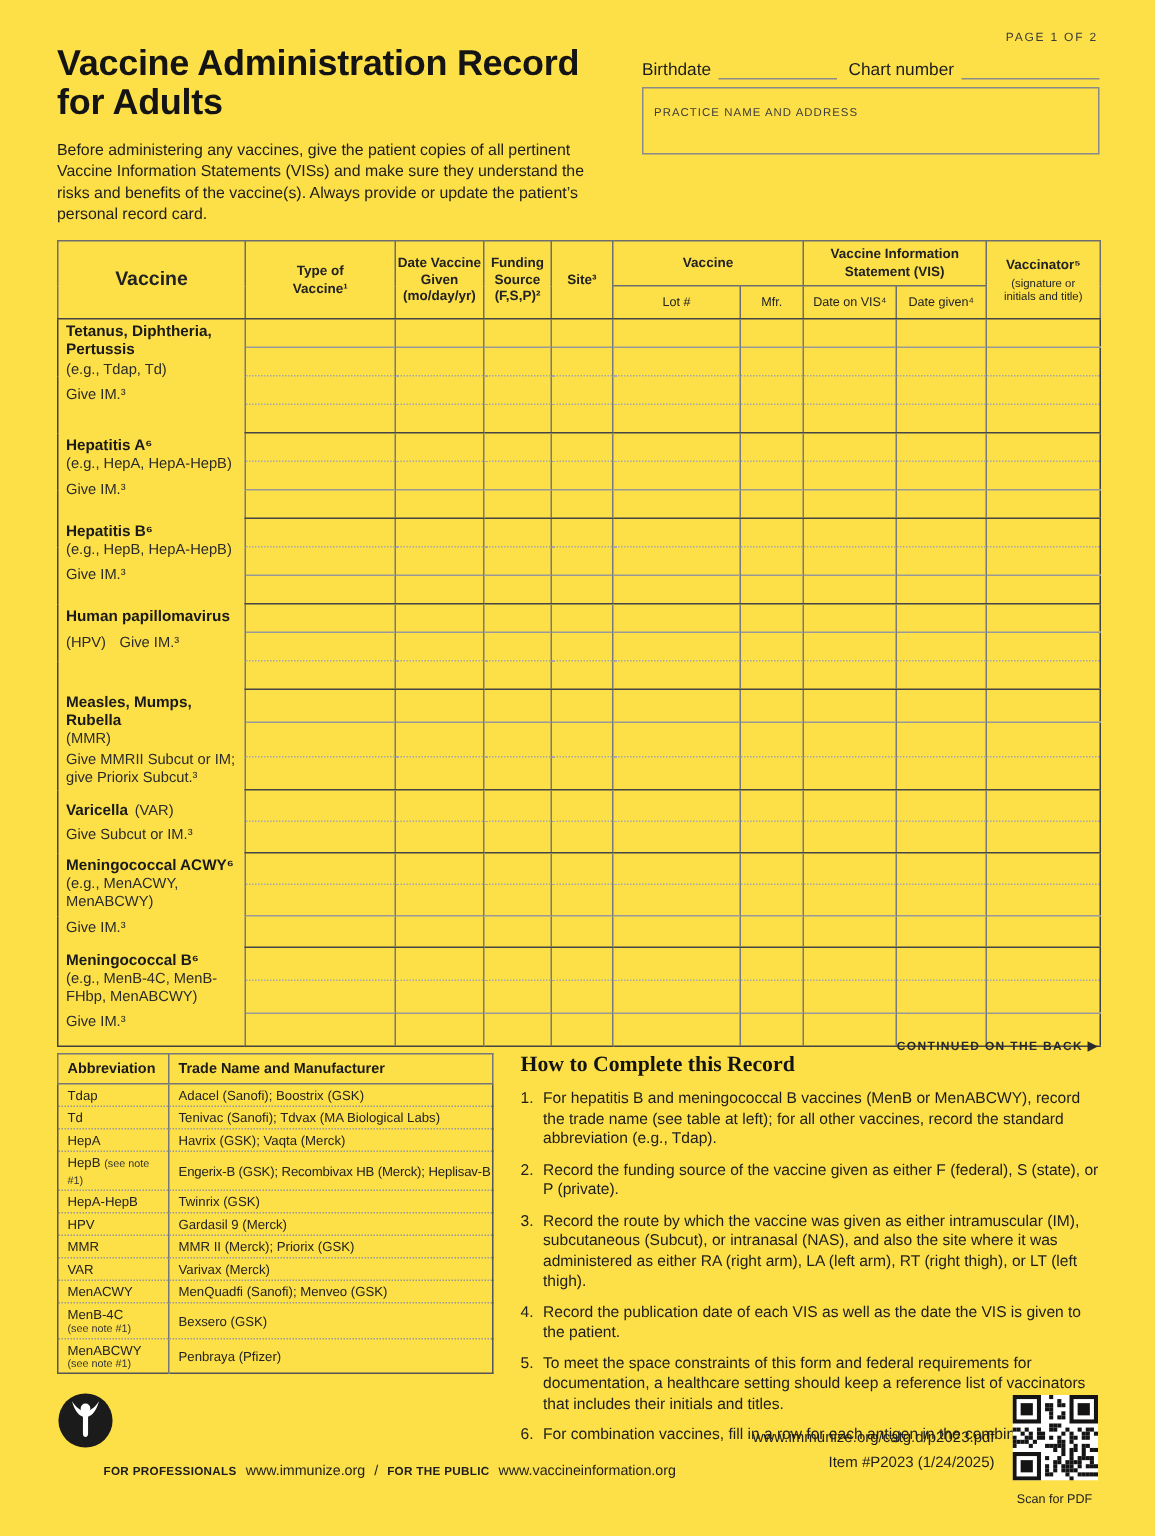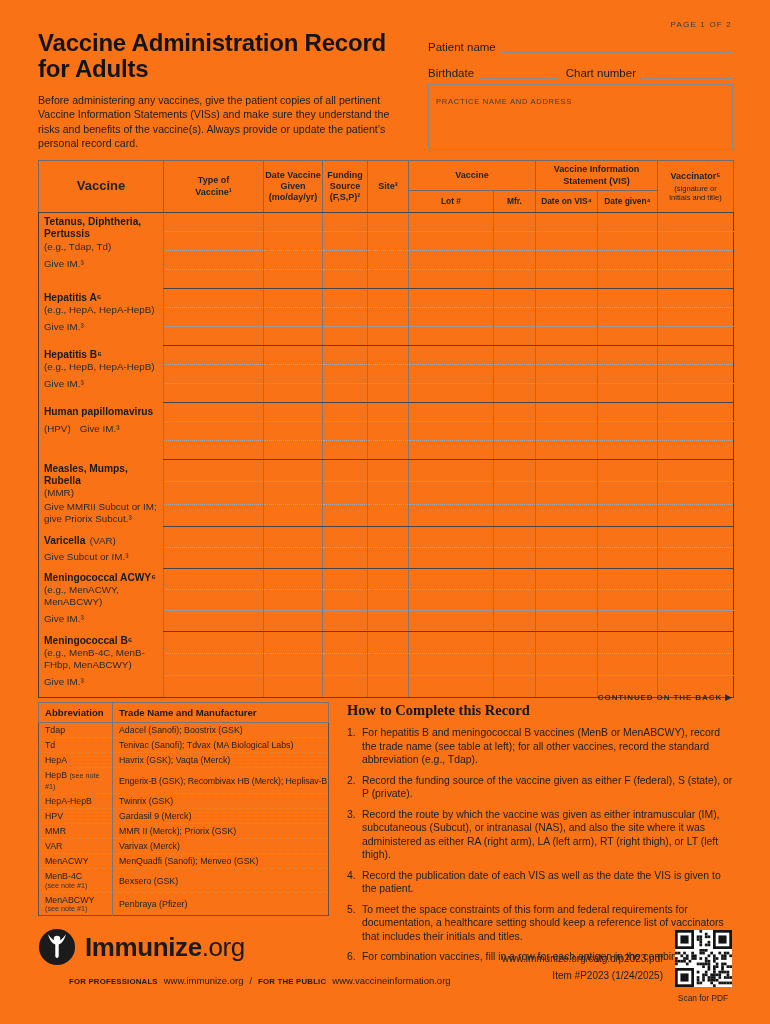--- a/index.html
+++ b/index.html
@@ -1,45 +1,45 @@
 <!DOCTYPE html>
 <html><head>
 <meta charset="utf-8">
 <style>
   * { margin:0; padding:0; box-sizing:border-box; }
   html,body { background:#ffffff; }
   body {
     width:770px; height:1024px; position:relative; overflow:hidden;
     font-family:"Liberation Sans","DejaVu Sans",sans-serif; color:#1c1c1c;
   }
-  .page { position:absolute; inset:0; background:#f97316; }
+  .page { position:absolute; inset:0; background:#fde047; }
 
   
   .page-num { position:absolute; top:20px; right:38px; font-size:8px; letter-spacing:1.2px; color:#3a3a3a; }
   .top-left { position:absolute; left:38px; top:30px; width:382px; }
   .doc-title { font-size:24px; line-height:1.1; font-weight:700; color:#141414; letter-spacing:-0.2px; }
   .intro { margin-top:10px; font-size:10.6px; line-height:1.36; color:#1d1d1d; width:374px; }
 
   .top-right { position:absolute; left:428px; top:32px; width:305px; }
   .fline { display:flex; align-items:flex-end; font-size:11.5px; color:#1d1d1d; height:21px; margin-bottom:5px; }
   .rule { flex:1; border-bottom:1px solid #8c8c8c; margin-left:5px; height:14px; }
   .rule.fixed { flex:0 0 92px; }
   .flabel2 { margin-left:8px; }
-  .practice-box { margin-top:3px; height:66px; border:1px solid #8a8a8a; padding:5px 7px; }
+  .practice-box { margin-top:3px; height:45px; border:1px solid #8a8a8a; padding:5px 7px; }
   .practice-box .pb-label { font-size:7.6px; letter-spacing:0.7px; color:#3c3c3c; }
 
   
   table.vax { position:absolute; left:38px; top:160px; width:695px; border-collapse:collapse; table-layout:fixed;
               border:1.5px solid #404040; }
   table.vax th { border:1px solid #6e6e6e; border-bottom:1.5px solid #454545;
                  font-size:9px; font-weight:700; text-align:center; vertical-align:middle;
                  white-space:pre-line; line-height:1.25; color:#222; padding:1px; }
   table.vax th.h-vaccine { font-size:13px; }
   table.vax th.group { border-bottom:1px solid #6e6e6e; }
-  table.vax tr.subhead th { font-size:8.4px; font-weight:700; height:22px; }
+  table.vax tr.subhead th { font-size:8.4px; font-weight:400; height:22px; }
   table.vax tr.tophead th { height:30px; }
   .vac-sub { display:block; font-size:7.6px; font-weight:400; line-height:1.2; margin-top:1px; white-space:pre-line; }
 
   table.vax td { border-left:1px solid #7a7a7a; }
   table.vax td.name-cell { vertical-align:top; padding:3px 4px 2px 5px; border-left:none;margin-top:48px; }
   table.vax tr.block-end td { border-bottom:1.5px solid #454545; }
   table.vax td.sep-solid { border-top:1px solid #999; }
   table.vax td.sep-dotted { border-top:1px dotted #a8a8a8; }
   .v-name { display:block; font-weight:700; font-size:10.2px; line-height:1.22; color:#1a1a1a; }
   .v-name.inline, .v-detail.inline, .v-route.inline { display:inline; }
@@ -88,24 +88,20 @@
 <div class="page">
 
   <div class="page-num">PAGE 1 OF 2</div>
 
   <div class="top-left">
     <h1 class="doc-title"><span>Vaccine Administration Record</span><br><span>for Adults</span></h1>
     <p class="intro">Before administering any vaccines, give the patient copies of all pertinent Vaccine Information Statements (VISs) and make sure they understand the risks and benefits of the vaccine(s). Always provide or update the patient’s personal record card.</p>
   </div>
 
   <div class="top-right">
-    <div class="fline">
-      <span>Patient name</span>
-      <span class="rule"></span>
-    </div>
     <div class="fline">
       <span>Birthdate</span>
       <span class="rule"></span>
       <span class="flabel2">Chart number</span>
       <span class="rule fixed"></span>
     </div>
     <div class="practice-box">
       <span class="pb-label">PRACTICE NAME AND ADDRESS</span>
     </div>
   </div>
@@ -544,21 +540,20 @@
       </div>
   </div>
 
   <div class="footer">
     <div class="logo-row">
       <svg width="38" height="38" viewBox="0 0 40 40">
         <circle cx="20" cy="20" r="19" fill="#1b1b1b"></circle>
         <circle cx="20" cy="11.5" r="3.4" fill="#ffffff"></circle>
         <path fill="#ffffff" d="M10.5 6.5 C12.5 13.5 15.5 16.5 18.2 17.3 L18.2 29.5 C18.2 32.2 21.8 32.2 21.8 29.5 L21.8 17.3 C24.5 16.5 27.5 13.5 29.5 6.5 C26.5 11 23.2 13.4 20 13.4 C16.8 13.4 13.5 11 10.5 6.5 Z"></path>
       </svg>
-      <div class="brand"><span class="b1">Immunize</span><span class="b2">.org</span></div>
     </div>
     <div class="links">
       <span class="lab">FOR PROFESSIONALS</span>
       <span>www.immunize.org</span>
       <span>/</span>
       <span class="lab">FOR THE PUBLIC</span>
       <span>www.vaccineinformation.org</span>
     </div>
     <div class="f-right">
       <div>www.immunize.org/catg.d/p2023.pdf</div>

